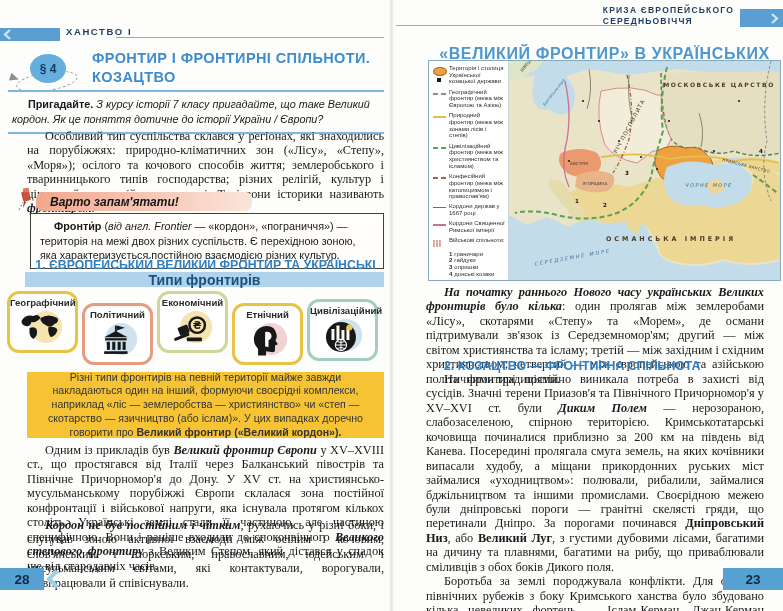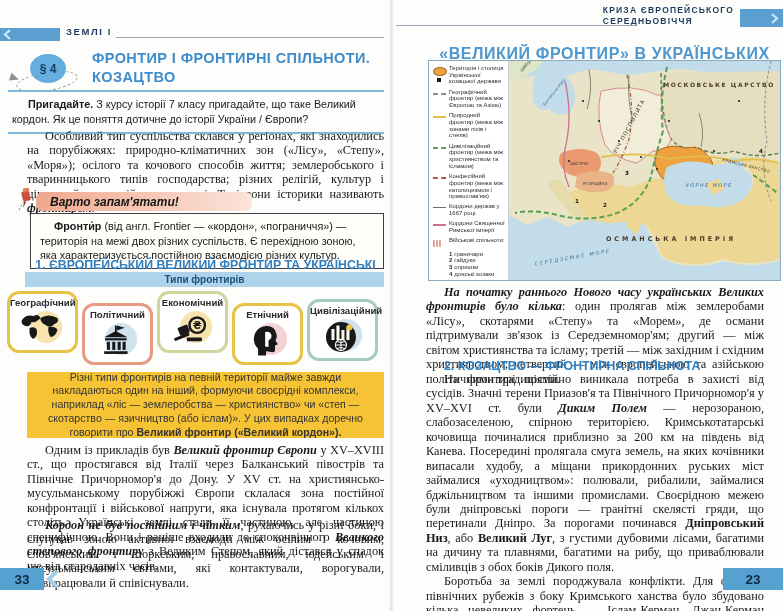--- a/index.html
+++ b/index.html
@@ -3,21 +3,21 @@
 <meta charset="utf-8">
 <style>
   html,body{margin:0;padding:0;background:#e8e8e4;}
   .spread{position:relative;width:783px;height:611px;background:#fdfdfb;overflow:hidden;
           font-family:"Liberation Sans",sans-serif;color:#1a1a1a;}
   .page{position:absolute;top:0;height:611px;}
   .page-left{left:0;width:391px;}
   .page-right{left:392px;width:391px;}
   .gutter{position:absolute;left:389px;top:0;width:5px;height:611px;
           background:linear-gradient(90deg,rgba(0,0,0,0),rgba(0,0,0,.10),rgba(0,0,0,0));}
-  .b{font-weight:bold;} .i{margin-top:20px;} .bi{font-weight:bold;font-style:italic;}
+  .b{font-weight:bold;} .i{font-style:italic;margin-top:20px;} .bi{font-weight:bold;font-style:italic;}
 
   
   .corner-band{position:absolute;background:#5b9fd2;display:flex;align-items:center;}
   .band-tl{left:0;top:28px;width:57px;height:13px;padding-left:3px;}
   .band-tr{right:0;top:9px;width:39px;height:18px;justify-content:flex-end;padding-right:4px;}
   .chapter-label{position:absolute;left:66px;top:26px;font-size:9.5px;font-weight:bold;
                  letter-spacing:1.6px;color:#1d3c5e;}
   .chapter-rule{position:absolute;left:116px;top:37px;width:268px;height:1px;background:#9aa7b4;}
   .rp-header{position:absolute;right:49px;top:5px;text-align:left;font-weight:bold;
              color:#1d3c5e;font-size:8.5px;letter-spacing:1.2px;line-height:1.25;}
@@ -59,21 +59,21 @@
           background:#fffefb;box-sizing:border-box;padding:5px 9px;}
   .defbox p{margin:0;font-size:10.8px;line-height:1.35;text-indent:14px;}
 
   .section-title{position:absolute;margin:0;font-size:12.3px;font-weight:bold;color:#2f7fc1;}
   .sec1{left:27px;top:258px;width:357px;text-align:center;}
   .sec2{left:34px;top:359px;width:336px;text-indent:18px;}
 
   
   .diagram{position:absolute;left:7px;top:272px;width:377px;height:98px;}
   .diagram-banner{margin-left:18px;height:15px;background:#aed3ea;display:flex;align-items:center;
-                  justify-content:center;font-weight:bold;font-size:10px;color:#1a4f7e;}
+                  justify-content:center;font-weight:bold;font-size:14px;color:#1a4f7e;}
   .type-row{position:relative;height:80px;}
   .type-box{position:absolute;width:71px;height:62px;background:#fff;border-radius:12px;
             border:3px solid;box-sizing:border-box;text-align:center;}
   .type-box .tb-label{font-size:9.6px;font-weight:bold;color:#2b2b2b;margin-top:3px;display:block;}
   .tb-iconwrap{position:relative;height:38px;margin-top:1px;}
   .tb-circle{position:absolute;left:50%;top:2px;transform:translateX(-40%);width:32px;height:32px;border-radius:50%;}
   .tb-iconwrap svg{position:absolute;left:50%;top:3px;transform:translateX(-56%);}
   .tbx1{left:0;top:4px;border-color:#e7c445;}
   .tbx2{left:75px;top:16px;border-color:#e59c83;}
   .tbx3{left:150px;top:4px;border-color:#cdd79c;}
@@ -124,21 +124,21 @@
 
 <div class="spread">
 
   <div class="page page-left">
 
     <div class="corner-band band-tl">
       <svg width="9" height="11" viewBox="0 0 9 11">
         <path d="M7,1 L2,5.5 L7,10" stroke="#cfe8f5" stroke-width="2.2" fill="none"></path>
       </svg>
     </div>
-    <div class="chapter-label">ЗЕМЛІ I</div>
+    <div class="chapter-label">ХАНСТВО I</div>
     <div class="chapter-rule"></div>
 
     <div class="badge-wrap">
       <div class="badge-orbit"></div>
       <div class="badge-arrow"></div>
       <div class="badge-ellipse">
         <span>§ 4</span>
       </div>
     </div>
     <h1 class="lesson-title">
@@ -259,21 +259,21 @@
     </div>
 
     <div class="yellowbox">
       <p><span>Різні типи фронтирів на певній території майже завжди накладаються один на інший, формуючи своєрідні комплекси, наприклад «ліс — землеробства — християнство» чи «степ — скотарство — язичництво (або іслам)». У цих випадках доречно говорити про </span><span class="b">Великий фронтир («Великий кордон»).</span></p>
     </div>
 
     <p class="serif ind para2"><span>Одним із прикладів був </span><span class="bi">Великий фронтир Європи</span><span> у XV–XVIII ст., що простягався від Італії через Балканський півострів та Північне Причорномор'я до Дону. У XV ст. на християнсько-мусульманському порубіжжі Європи склалася зона постійної конфронтації і військової напруги, яка існувала протягом кількох століть. Українські землі стали її частиною, але частиною специфічною. Вони і раніше входили до споконвічного </span><span class="bi">Великого степового фронтиру</span><span> з Великим Степом, який дістався у спадок ще від стародавніх часів.</span></p>
     <p class="serif ind para3"><span class="bi">Кордон не був постійним і чітким</span><span>, рухаючись у різні боки, і слугував зоною активної взаємодії між осілим і кочовим, слов'янським і тюркським, православним, юдейським і мусульманським світами, які контактували, ворогували, співпрацювали й співіснували.</span></p>
 
     <div class="pageband pb-left">
-      <span>33</span>
+      <span>28</span>
     </div>
     <svg class="pb-chev pbc-left" width="16" height="22" viewBox="0 0 16 22">
       <path d="M13,3 L5,11 L13,19" stroke="#9fd0e8" stroke-width="4" fill="none"></path>
     </svg>
   </div>
 
   <div class="page page-right">
 
     <div class="rp-header">
       <span>КРИЗА ЄВРОПЕЙСЬКОГО</span><br>

